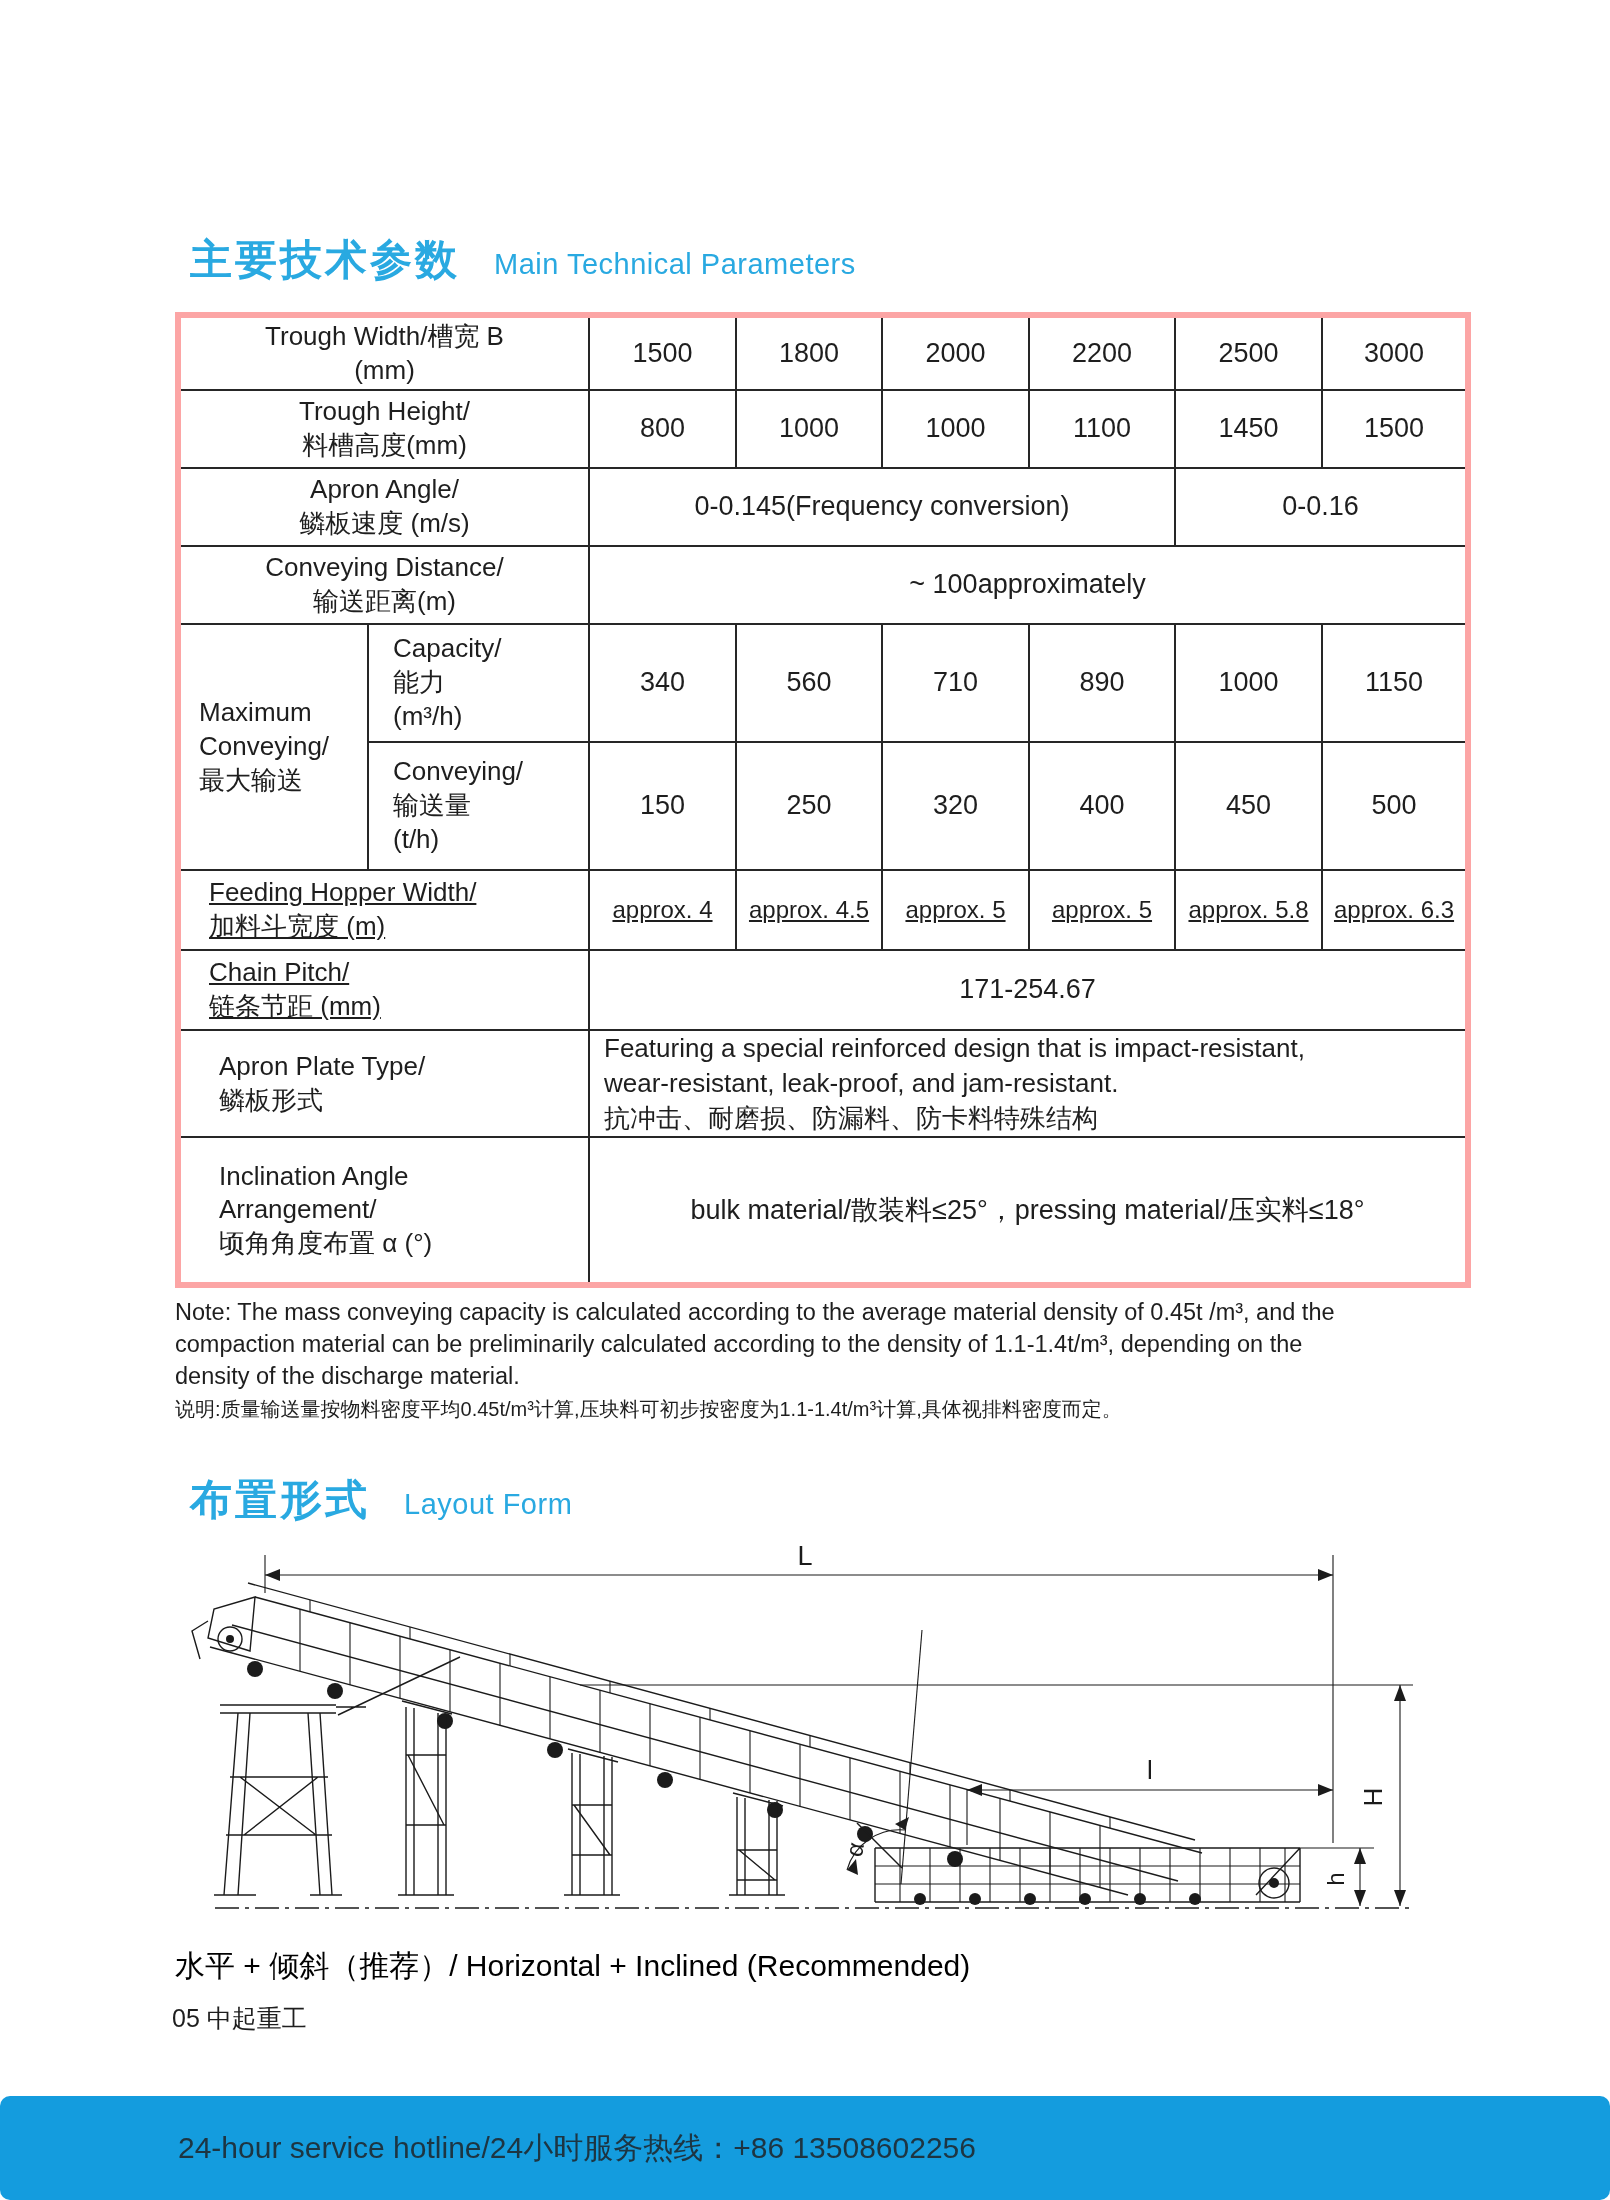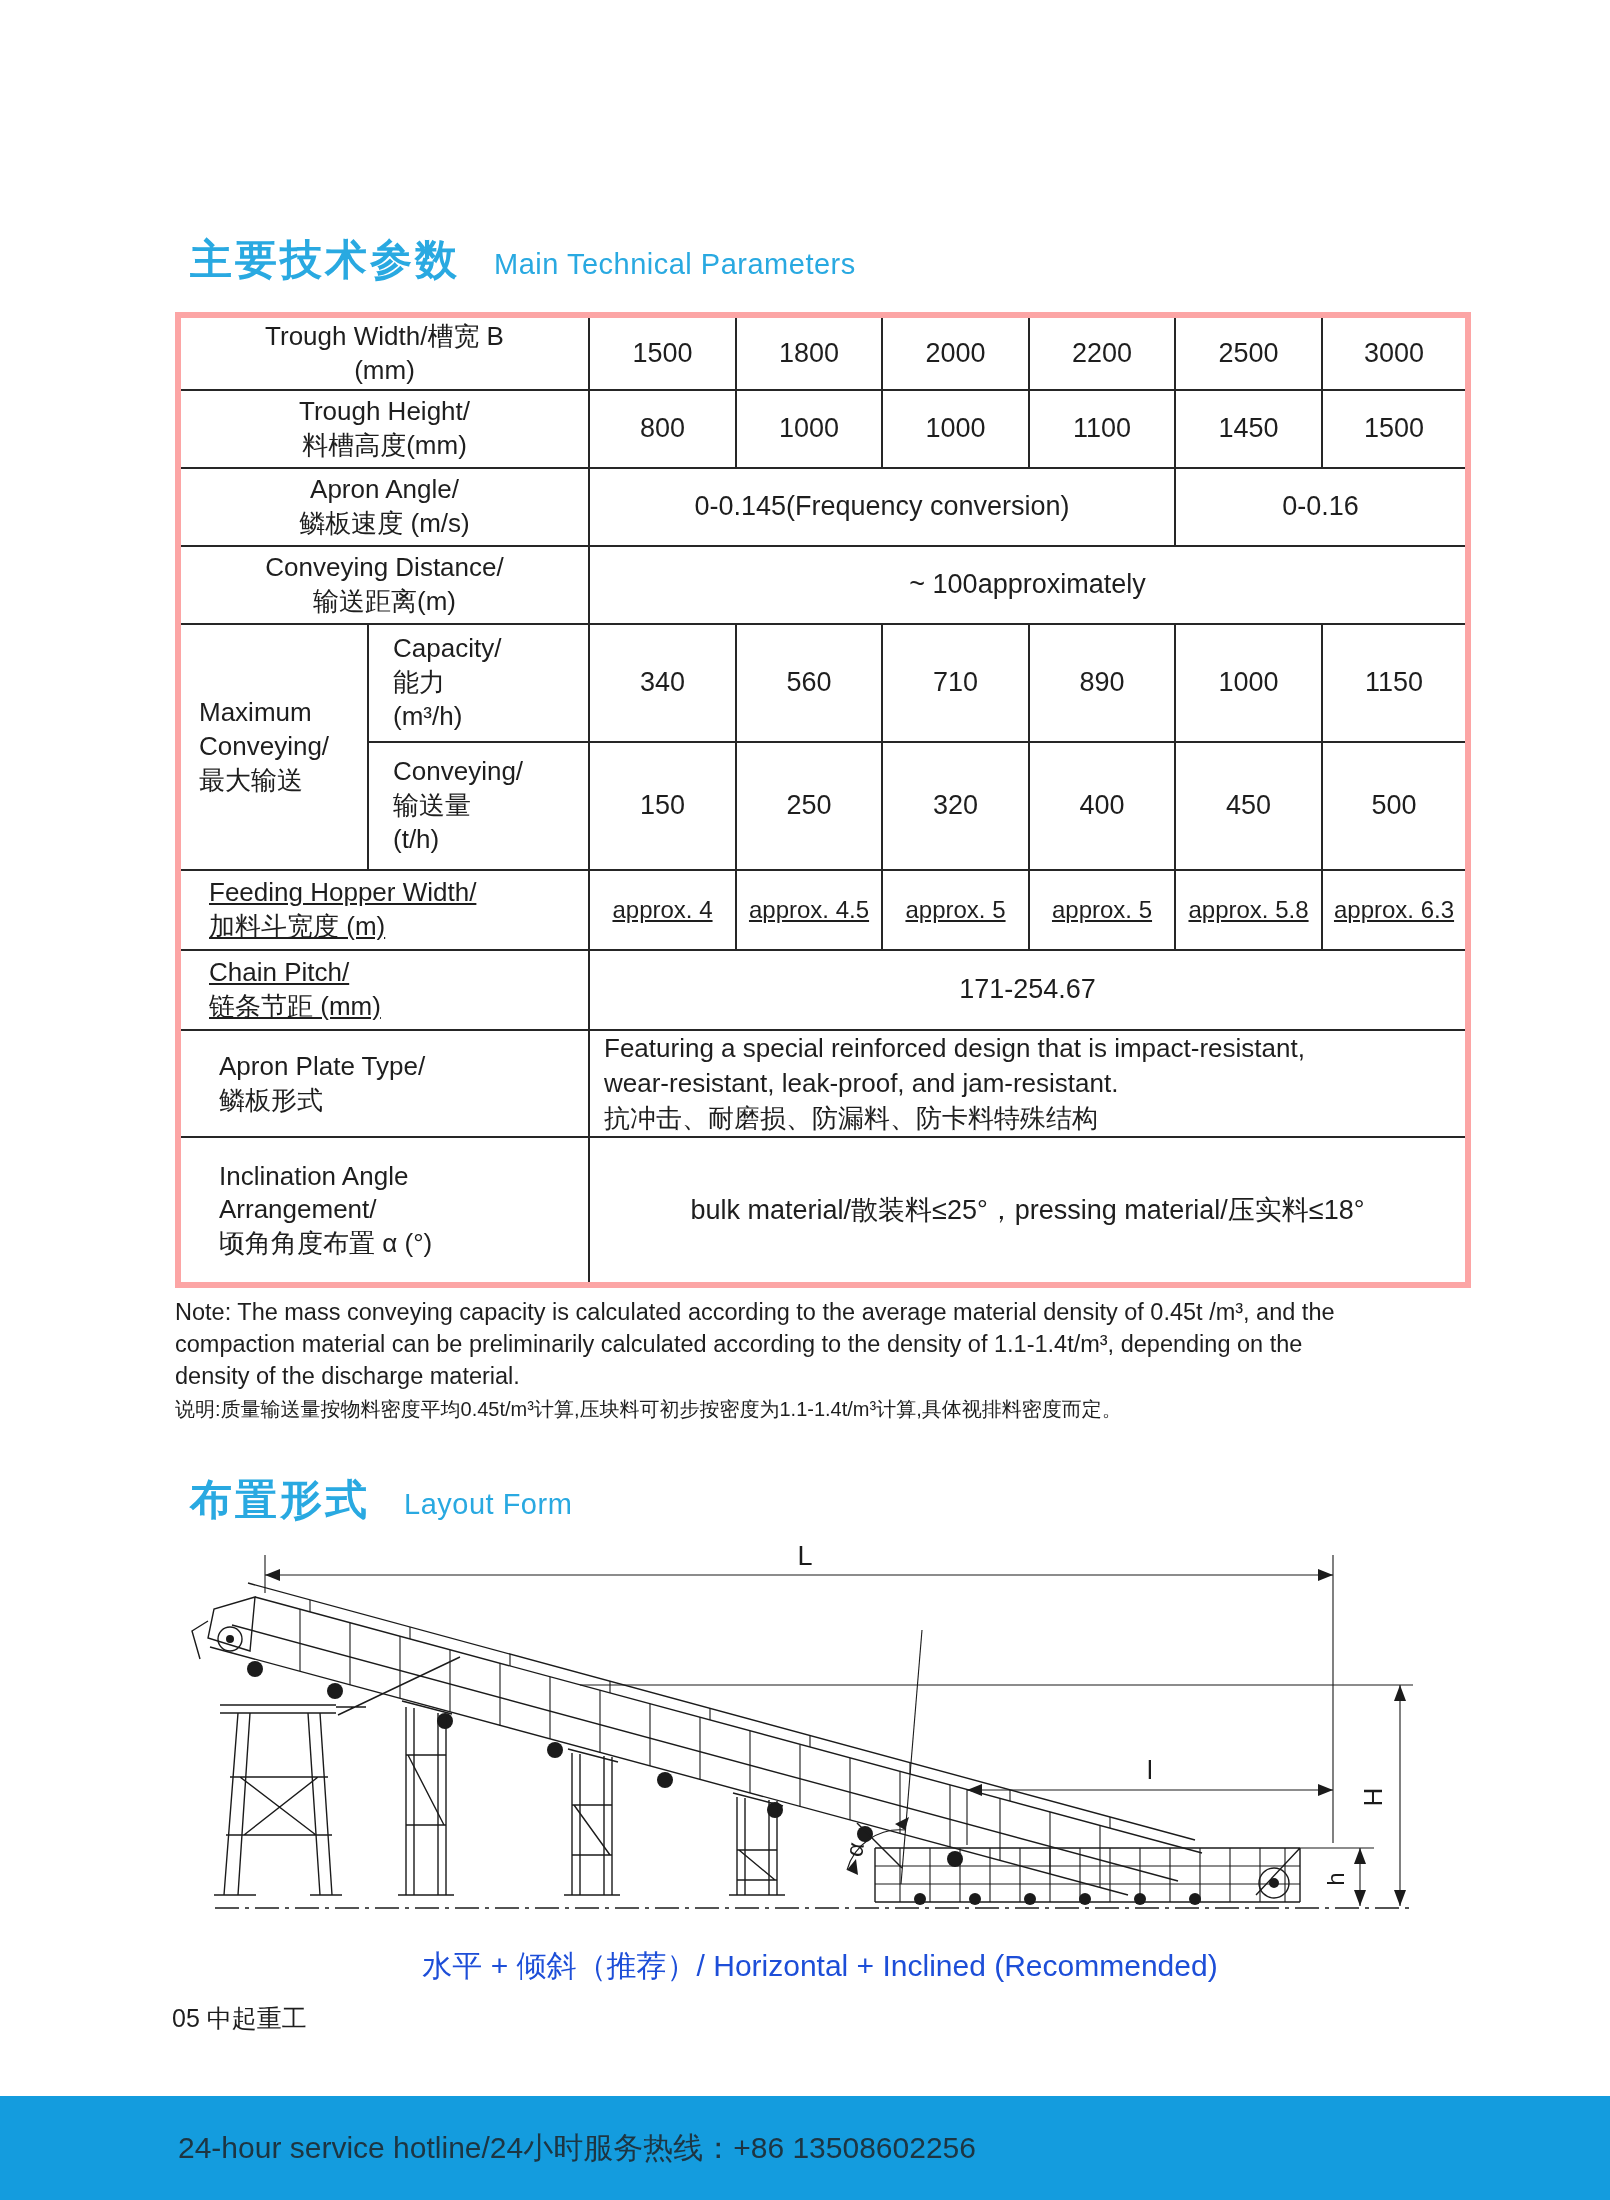--- a/index.html
+++ b/index.html
@@ -23,26 +23,26 @@
   table.params .pl38{padding-left:38px;}
   table.params .val{font-size:27px;}
   table.params .val-sm{font-size:24px;text-decoration:underline;}
   table.params .desc{font-size:26px;text-align:left;padding-left:14px;line-height:1.35;}
 
   
   .note{position:absolute;left:175px;top:1296px;width:1310px;font-size:23.5px;line-height:1.37;color:#1e1e1e;}
   .note .zh-line{font-size:20px;margin-top:3px;}
 
   
-  .drawing-caption{position:absolute;left:175px;top:1946px;width:1290px;text-align:center;
-    font-size:30px;color:#1d4ed8;}
+  .drawing-caption{position:absolute;left:175px;top:1946px;width:1290px;
+    font-size:30px;color:#000000;}
   .page-label{position:absolute;left:172px;top:2002px;font-size:25px;color:#1e1e1e;}
 
   
-  .footer{position:absolute;left:0;top:2096px;width:1610px;height:104px;background:#149cde;}
+  .footer{position:absolute;left:0;top:2096px;width:1610px;height:104px;background:#149cde;border-radius:10px;}
   .footer .hotline{display:inline-block;margin-left:178px;line-height:104px;font-size:30px;color:#1d3542;}
 
   svg text{font-family:"Liberation Sans","DejaVu Sans",sans-serif;}
 </style>
 </head>
 <body>
 
 <div class="page">
 
   <div class="sec-title" style="left:190px;top:232px;">

